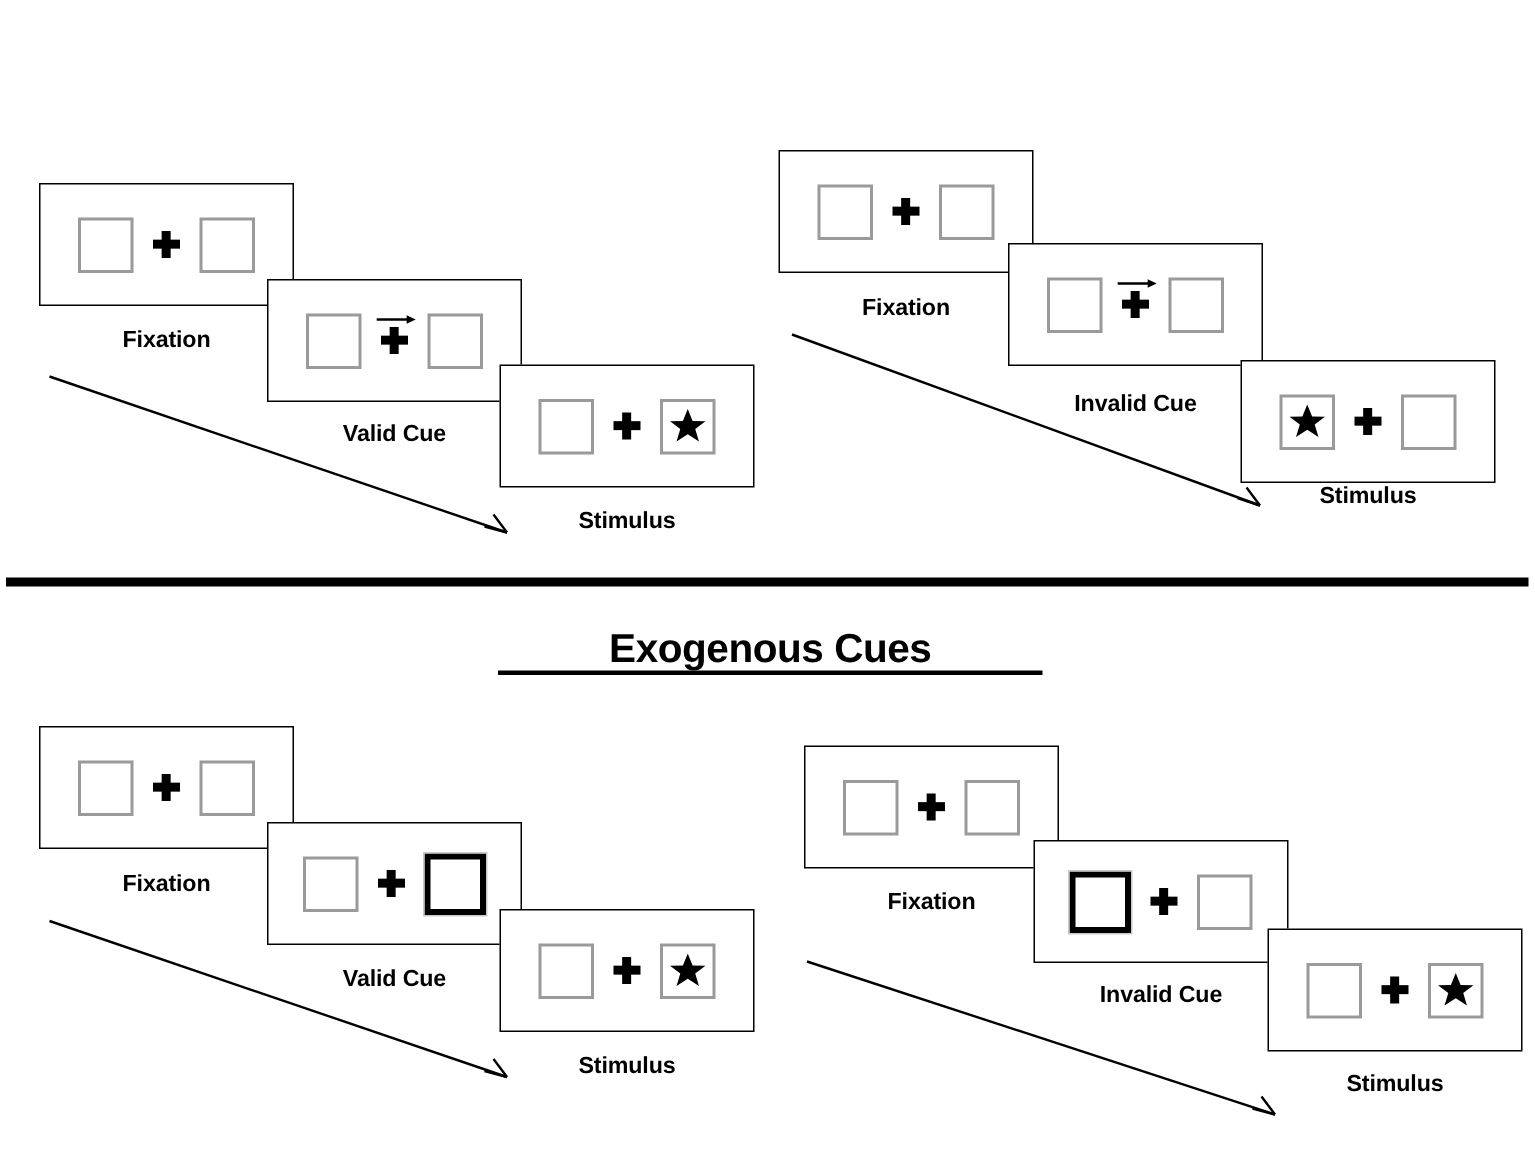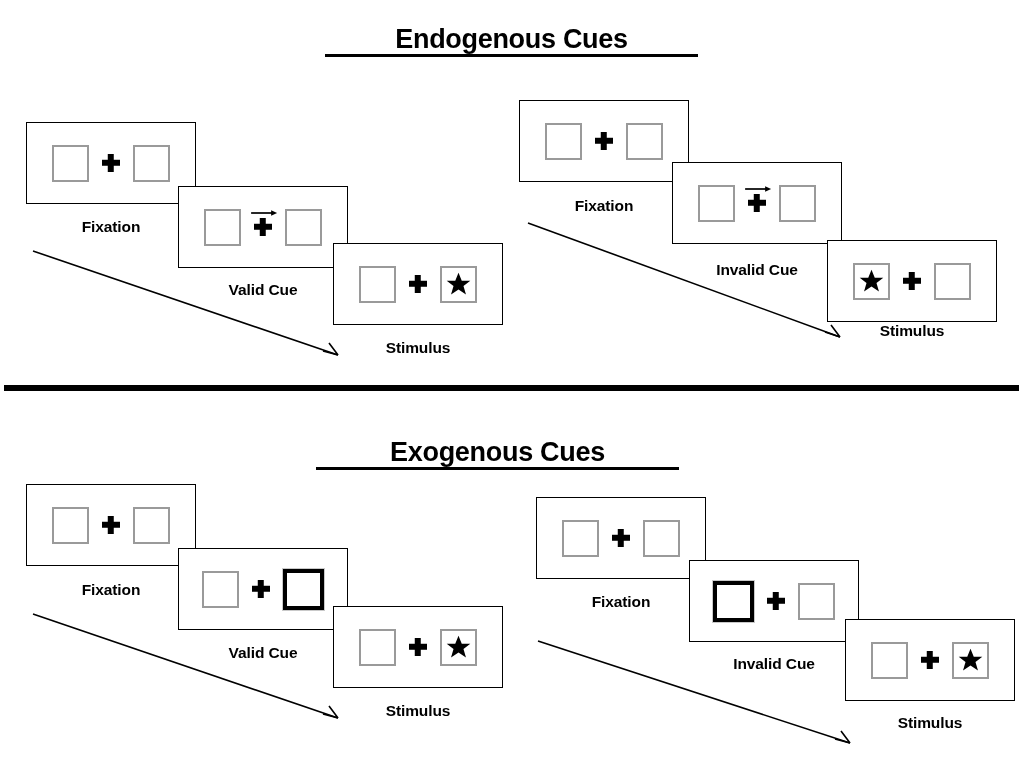--- a/index.html
+++ b/index.html
@@ -111,21 +111,20 @@
   }
 
   
   .flow-arrow{position:absolute;overflow:visible;pointer-events:none;}
 </style>
 </head>
 <body>
 
 <div class="stage">
 
-  <div class="section-title" style="left:325px;top:25px;width:373px;">Endogenous Cues</div>
 
   <svg class="flow-arrow" style="left:0px;top:240px;width:360px;height:130px;" viewBox="0 0 360 130">
     <line x1="33" y1="11" x2="338" y2="115" stroke="#000" stroke-width="1.6"></line>
     <path d="M338 115 L323 111 M338 115 L329 103" stroke="#000" stroke-width="1.6" fill="none"></path>
   </svg>
 
   <div class="frame" style="left:26px;top:122px;width:170px;height:82px;">
     <div class="frame-inner" style="gap:13px;">
       <div class="box" style="width:37px;height:37px;"></div>
       <div class="plus" style="width:18px;height:18px;"></div>
@@ -203,21 +202,21 @@
         </svg>
       </div>
       <div class="plus" style="width:18px;height:18px;"></div>
       <div class="box" style="width:37px;height:37px;"></div>
     </div>
   </div>
   <div class="caption" style="left:827px;top:322px;width:170px;">Stimulus</div>
 
   <div class="divider" style="left:4px;top:385px;width:1015px;"></div>
 
-  <div class="section-title" style="left:316px;top:418px;width:363px;margin-top:20px;">Exogenous Cues</div>
+  <div class="section-title" style="left:332px;top:418px;width:363px;">Exogenous Cues</div>
 
   <svg class="flow-arrow" style="left:0px;top:603px;width:360px;height:130px;" viewBox="0 0 360 130">
     <line x1="33" y1="11" x2="338" y2="115" stroke="#000" stroke-width="1.6"></line>
     <path d="M338 115 L323 111 M338 115 L329 103" stroke="#000" stroke-width="1.6" fill="none"></path>
   </svg>
 
   <div class="frame" style="left:26px;top:484px;width:170px;height:82px;">
     <div class="frame-inner" style="gap:13px;">
       <div class="box" style="width:37px;height:37px;"></div>
       <div class="plus" style="width:18px;height:18px;"></div>

